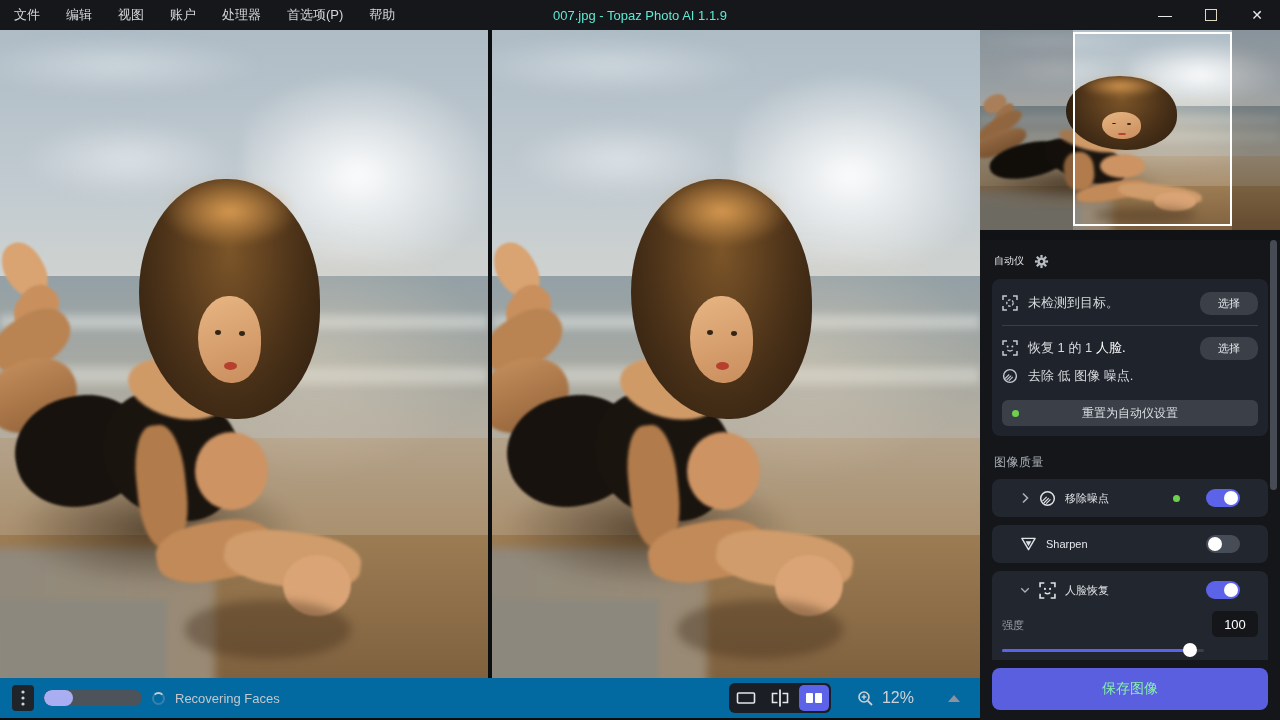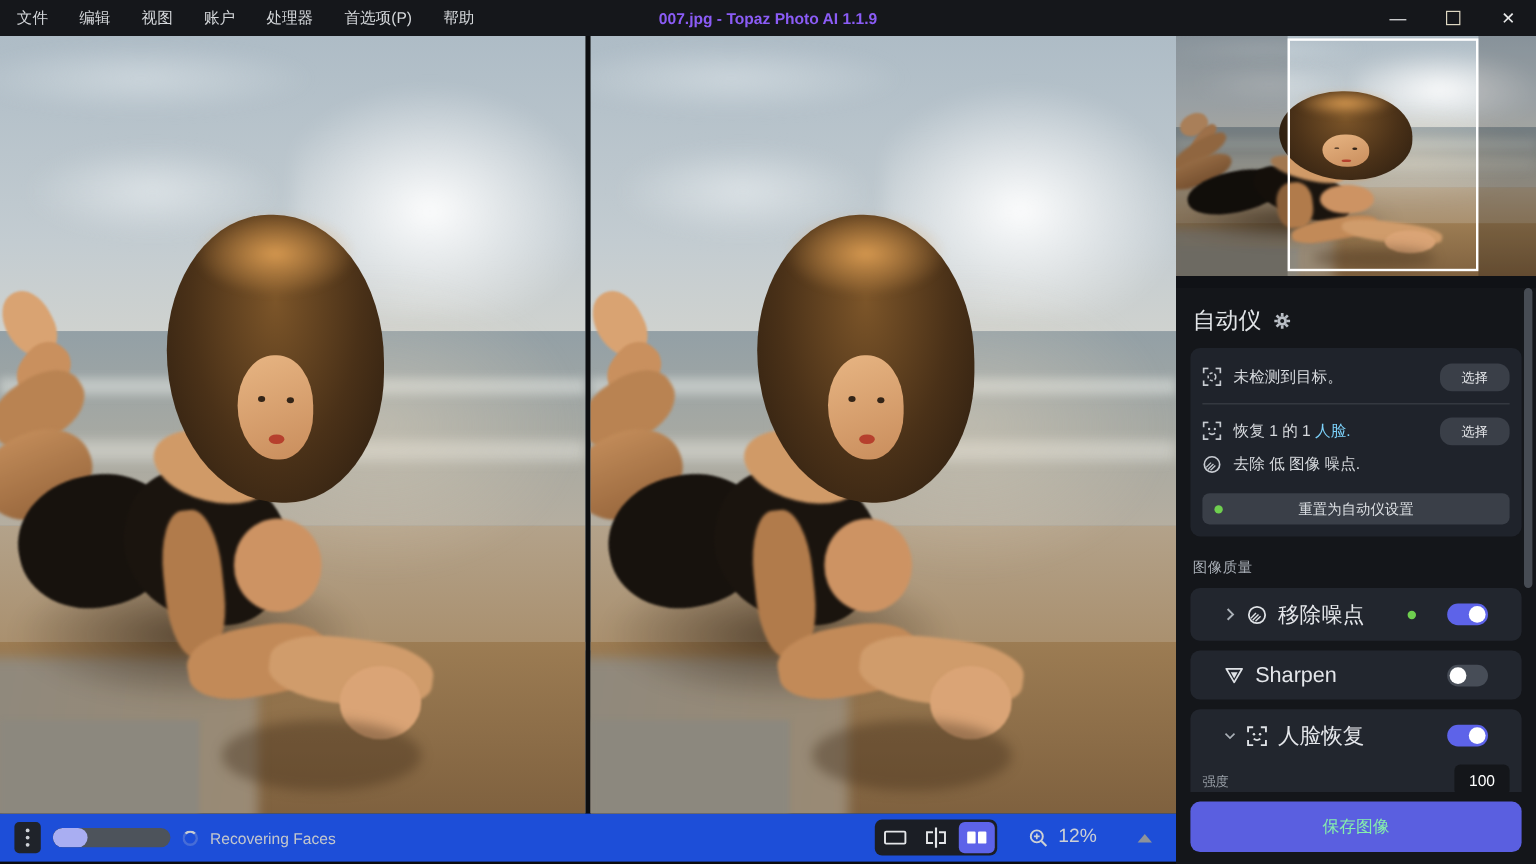--- a/index.html
+++ b/index.html
@@ -3,21 +3,21 @@
 <meta charset="utf-8">
 <style>
   * { margin:0; padding:0; box-sizing:border-box; }
   html,body { width:1280px; height:720px; overflow:hidden; background:#0b0c0e;
     font-family:"Liberation Sans","DejaVu Sans",sans-serif; color:#dfe2e6; }
 
   
   .titlebar { height:30px; background:#15171b; display:flex; align-items:center; position:relative; }
   .menus { display:flex; gap:26px; padding-left:14px; font-size:13px; color:#d4d7da; z-index:2; }
   .menus span { cursor:default; }
-  .win-title { position:absolute; left:0; right:0; text-align:center; font-size:13px; color:#8b5cf6;font-weight:bold; }
+  .win-title { position:absolute; left:0; right:0; text-align:center; font-size:13px; color:#5eead4; }
   .win-controls { margin-left:auto; display:flex; align-items:center; z-index:2; }
   .win-btn { width:46px; height:30px; display:flex; align-items:center; justify-content:center; color:#e8e9ea; font-size:14px; }
   .max-box { width:12px; height:12px; border:1.5px solid #ded8c2; }
 
   
   .app { display:flex; height:690px; }
   .left-col { width:980px; display:flex; flex-direction:column; }
   .canvas { height:648px; background:#08090a; display:flex; }
   .photo { position:relative; overflow:hidden; height:100%; }
   .photo.before { width:488px; }
@@ -56,21 +56,21 @@
   .hair { left:28.5%; top:23%; width:37%; height:37%; background:radial-gradient(ellipse at 50% 30%, #7c5529, #4a3118 55%, #2a1c0f); border-radius:48% 52% 46% 54%; filter:blur(.5px); }
   .hair-light { left:33%; top:22.5%; width:28%; height:11%; background:radial-gradient(ellipse, rgba(224,160,84,.9), rgba(0,0,0,0) 70%); filter:blur(3px); }
   .face { left:40.5%; top:41%; width:13%; height:13.5%; background:linear-gradient(160deg,#e7b583,#c98d5c); border-radius:50% 50% 46% 54%; }
   .eyeL { left:44%; top:46.3%; width:1.3%; height:.8%; background:#332417; border-radius:50%; }
   .eyeR { left:49%; top:46.5%; width:1.3%; height:.8%; background:#332417; border-radius:50%; }
   .lips { left:46%; top:51.3%; width:2.6%; height:1.2%; background:#b6402d; border-radius:50%; filter:blur(.4px); }
   .neck { left:43%; top:53.5%; width:12%; height:6%; background:#cd9159; border-radius:50%; filter:blur(2px); }
   .refl { left:38%; top:88%; width:34%; height:9%; background:rgba(66,44,24,.4); border-radius:50%; filter:blur(5px); }
 
   
-  .bottombar { height:40px; background:#1d4ed8; display:flex; align-items:center; padding:0 12px; gap:10px; }
+  .bottombar { height:40px; background:#0369a1; display:flex; align-items:center; padding:0 12px; gap:10px; }
   .dots-btn { width:22px; height:26px; background:#1f232a; border-radius:4px; display:flex; align-items:center; justify-content:center; }
   .dots-btn svg { display:block; }
   .progress { width:98px; height:16px; background:#4d535b; border-radius:9px; overflow:hidden; }
   .progress-fill { height:100%; border-radius:9px; background:#a9aef2; }
   .spinner { width:13px; height:13px; border:2px solid rgba(200,204,210,.25); border-top-color:#c8ccd2; border-radius:50%; animation:spin 1s linear infinite; }
   @keyframes spin { to { transform:rotate(360deg);} }
   .proc-label { font-size:13px; color:#c3c7cc; }
   .view-group { margin-left:auto; display:flex; align-items:center; gap:4px; background:#1b1e25; border-radius:6px; padding:2px; }
   .view-btn { width:30px; height:26px; display:flex; align-items:center; justify-content:center; border-radius:5px; color:#e4e6e9; }
   .view-btn.selected { background:#5d63e9; }
@@ -80,38 +80,38 @@
 
   
   .sidebar { width:300px; background:#14161a; position:relative; display:flex; flex-direction:column; }
   .navigator { height:200px; position:relative; overflow:hidden; background:#000; flex:none; }
   .nav-shade-l { position:absolute; left:0; top:0; bottom:0; width:31%; background:rgba(0,0,0,.22); z-index:3; }
   .nav-shade-r { position:absolute; right:0; top:0; bottom:0; width:16%; background:rgba(0,0,0,.22); z-index:3; }
   .nav-rect { position:absolute; left:31%; top:1%; width:53%; height:97%; border:2px solid #fff; z-index:4; }
   .nav-gap { height:10px; background:#101216; flex:none; }
 
   .side-scroll { flex:1; padding:6px 12px 0 12px; overflow:hidden; position:relative; }
-  .sec-header { display:flex; align-items:center; gap:10px; font-size:19px; color:#e2e5e8; margin:8px 2px 10px; }
+  .sec-header { display:flex; align-items:flex-start; gap:10px; font-size:10px; color:#e2e5e8; margin:8px 2px 10px; }
   .gear { color:#b9bec5; }
 
   .card { background:#1f232b; border-radius:8px; padding:10px 10px; }
   .ap-row { display:flex; align-items:center; gap:10px; min-height:28px; font-size:13px; color:#d6d9dd; }
   .ap-icon { color:#c6cad0; flex:none; width:16px; height:16px; }
   .ap-text { flex:1; }
-  .accent-text { color:#7dd3fc; }
+  .accent-text { color:#ffffff; }
   .mini-btn { background:#3a3f48; color:#e8eaed; font-size:11px; border:none; border-radius:10px; padding:4px 18px; cursor:pointer; }
   .ap-div { height:1px; background:#3a3f46; margin:8px 0; }
   .reset-btn { margin-top:10px; width:100%; height:26px; background:#3a3f48; border:none; border-radius:6px; color:#dcdfe3; font-size:12px; display:flex; align-items:center; cursor:pointer; position:relative; }
   .reset-btn .dot { position:absolute; left:10px; }
   .reset-btn .lbl { width:100%; text-align:center; }
   .green-dot { width:7px; height:7px; border-radius:50%; background:#6fcf4f; }
 
   .section-label { font-size:12px; color:#a9afb7; letter-spacing:.5px; margin:18px 2px 8px; }
   .panel { background:#22262e; border-radius:8px; margin-bottom:8px; }
-  .panel-head { display:flex; align-items:center; gap:9px; padding:10px 28px; font-size:18px; color:#e4e6ea; cursor:pointer; }
+  .panel-head { display:flex; align-items:center; gap:9px; padding:10px 28px; font-size:11px; color:#e4e6ea; cursor:pointer; }
   .panel-head .chev { color:#aab0b7; width:10px; flex:none; }
   .panel-head .p-icon { color:#dfe2e6; flex:none; }
   .panel-head .grow { flex:1; }
   .toggle { width:34px; height:18px; border-radius:9px; position:relative; flex:none; cursor:pointer; }
   .toggle.on { background:#5d63e9; }
   .toggle.off { background:#474d57; }
   .toggle .knob { position:absolute; top:2px; width:14px; height:14px; border-radius:50%; background:#fff; }
   .toggle.on .knob { right:2px; }
   .toggle.off .knob { left:2px; }
 

